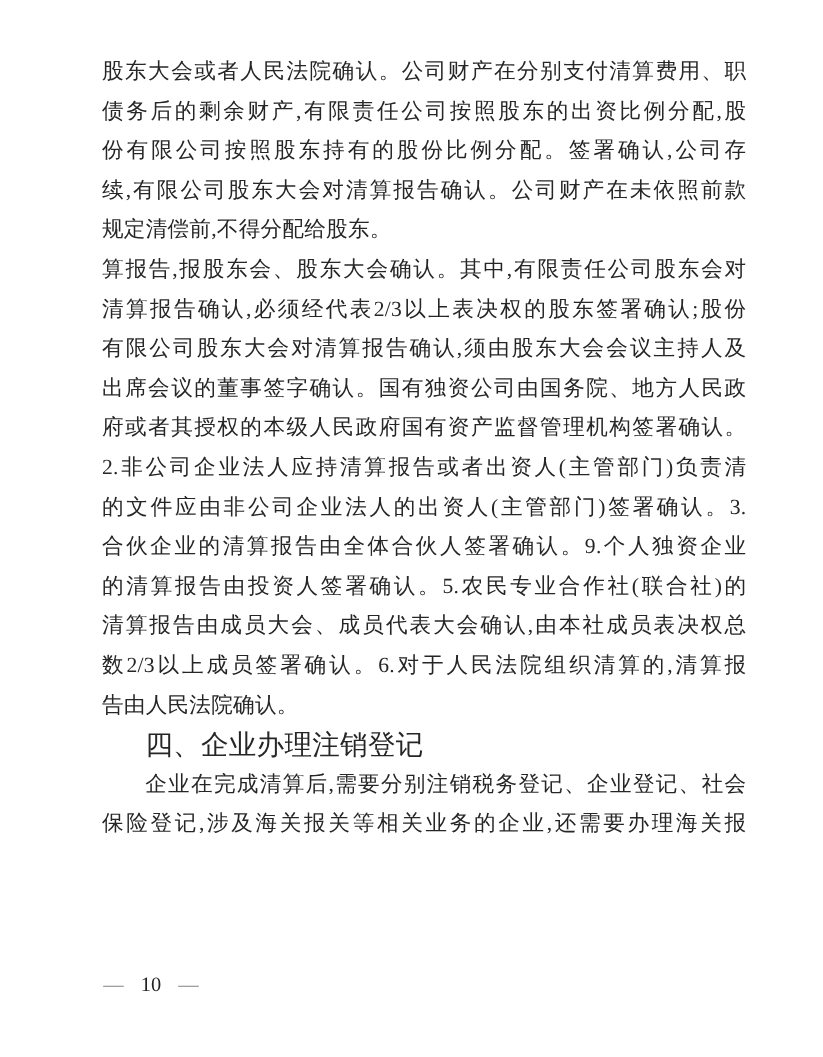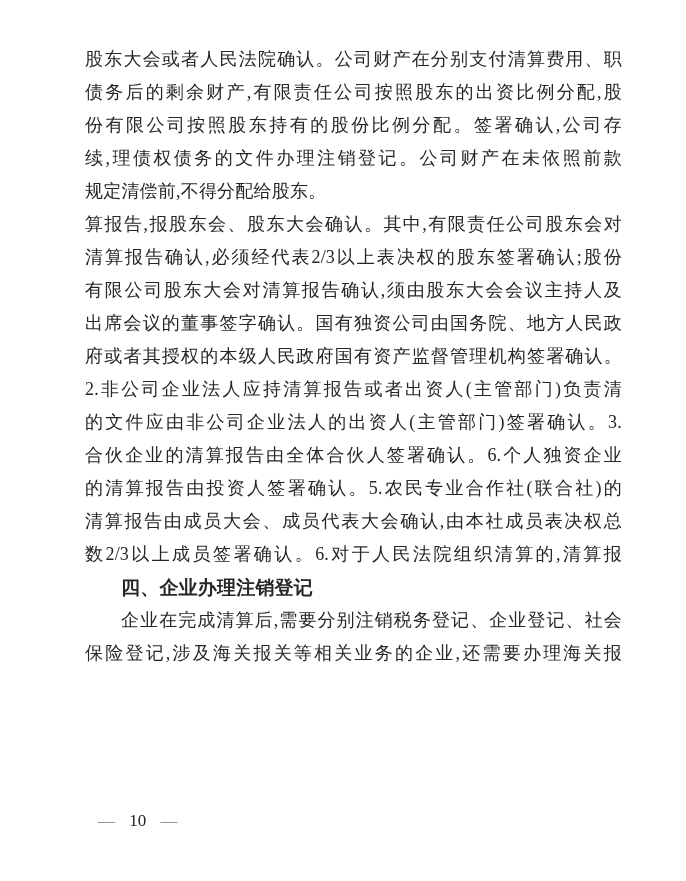--- a/index.html
+++ b/index.html
@@ -33,29 +33,29 @@
   }
   .line.no-justify {
     text-align: right;
     text-align-last: left;
   }
   .line.indent {
     text-indent: 36px;
   }
   .line.heading {
     font-family: "Liberation Sans", sans-serif;
-    font-weight: 700;
-    font-size: 19px;
+    font-weight: 400;
+    font-size: 23px;
   }
   .bold-lead {
     font-weight: 700;
   }
   .footer {
     position: absolute;
-    left: 96px;
+    left: 84px;
     top: 809px;
     height: 24px;
     line-height: 24px;
     font-size: 17px;
     color: #222222;
   }
   .footer .dash {
     color: #888888;
     padding: 0 2px;
   }
@@ -64,33 +64,34 @@
   }
 </style>
 </head>
 <body>
 
 <div class="page">
   <div class="text-block" id="text-block">
       <div class="line"><span>股东大会或者人民法院确认。公司财产在分别支付清算费用、职</span></div>
       <div class="line"><span>债务后的剩余财产,有限责任公司按照股东的出资比例分配,股</span></div>
       <div class="line"><span>份有限公司按照股东持有的股份比例分配。签署确认,公司存</span></div>
-      <div class="line"><span>续,理债权债务的文件办理注销登记。公司财产在未依照前款</span></div>
+      <div class="line"><span>续,有限公司股东大会对清算报告确认。公司财产在未依照前款</span></div>
       <div class="line no-justify"><span>规定清偿前,不得分配给股东。</span></div>
       <div class="line"><span>算报告,报股东会、股东大会确认。其中,有限责任公司股东会对</span></div>
       <div class="line"><span>清算报告确认,必须经代表2/3以上表决权的股东签署确认;股份</span></div>
       <div class="line"><span>有限公司股东大会对清算报告确认,须由股东大会会议主持人及</span></div>
       <div class="line"><span>出席会议的董事签字确认。国有独资公司由国务院、地方人民政</span></div>
       <div class="line"><span>府或者其授权的本级人民政府国有资产监督管理机构签署确认。</span></div>
       <div class="line"><span>2.非公司企业法人应持清算报告或者出资人(主管部门)负责清</span></div>
       <div class="line"><span>的文件应由非公司企业法人的出资人(主管部门)签署确认。3.</span></div>
-      <div class="line"><span>合伙企业的清算报告由全体合伙人签署确认。6.个人独资企业</span></div>
+      <div class="line"><span>合伙企业的清算报告由全体合伙人签署确认。9.个人独资企业</span></div>
       <div class="line"><span>的清算报告由投资人签署确认。5.农民专业合作社(联合社)的</span></div>
       <div class="line"><span>清算报告由成员大会、成员代表大会确认,由本社成员表决权总</span></div>
       <div class="line"><span>数2/3以上成员签署确认。6.对于人民法院组织清算的,清算报</span></div>
+      <div class="line no-justify"><span>告由人民法院确认。</span></div>
       <div class="line no-justify indent heading"><span>四、企业办理注销登记</span></div>
       <div class="line indent"><span>企业在完成清算后,需要分别注销税务登记、企业登记、社会</span></div>
       <div class="line"><span>保险登记,涉及海关报关等相关业务的企业,还需要办理海关报</span></div>
     </div>
   <div class="footer">
     <span class="dash">—</span>
     <span class="num">10</span>
     <span class="dash">—</span>
   </div>
 </div>

